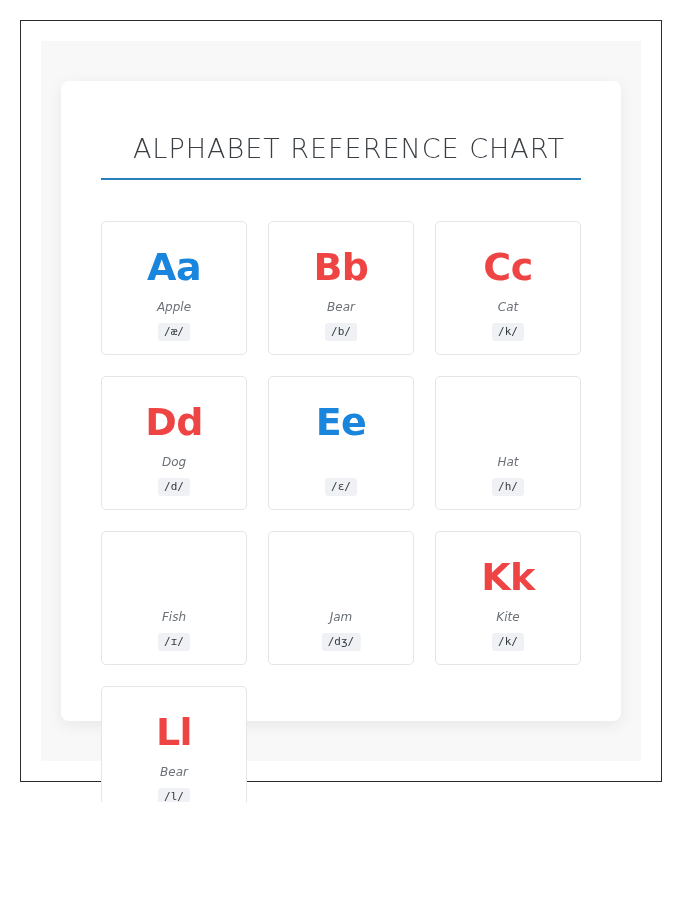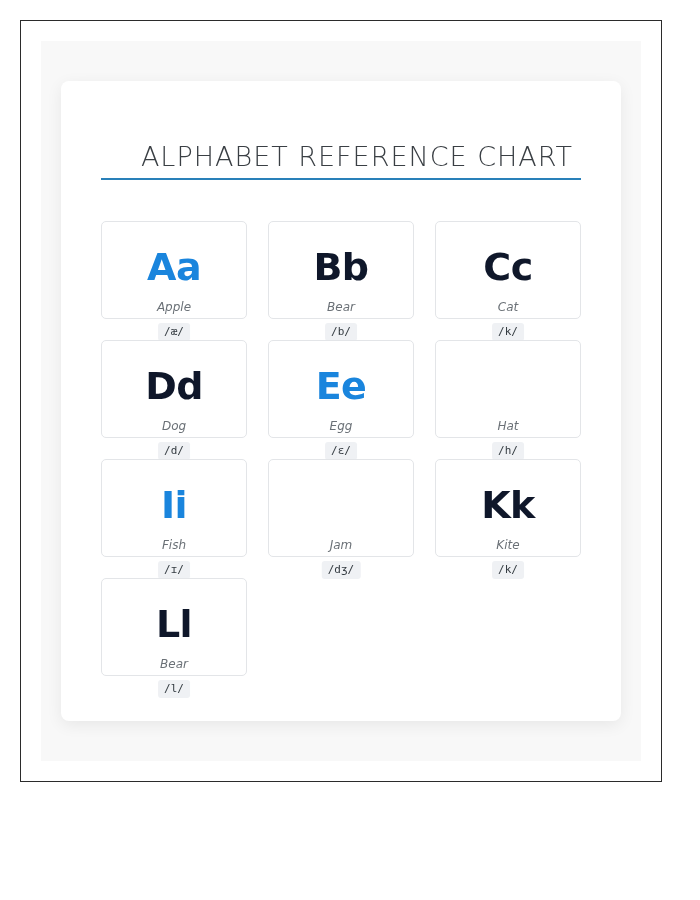--- a/index.html
+++ b/index.html
@@ -63,37 +63,37 @@
       position: absolute;
       left: 101px; top: 221px;
       width: 480px;
       display: grid;
       grid-template-columns: 146px 146px 146px;
       column-gap: 21px;
       row-gap: 21px;
     }
     .tile {
       box-sizing: border-box;
-      height: 98px;
+      height: 134px;
       border: 1px solid #e3e5e8;
       border-radius: 5px;
       background: #ffffff;
       position: relative;
       text-align: center;
       cursor: pointer;
     }
     .tile .letter {
       position: absolute;
       left: 0; right: 0;
       top: 20px;
       font-family: "DejaVu Sans", sans-serif;
       font-weight: bold;
       font-size: 38px;
       line-height: 50px;
-      color: #0f172a;
+      color: #ef4444;
       letter-spacing: -0.5px;
     }
     .tile.vowel .letter {
       color: #1a85dd;
     }
     .tile .word {
       position: absolute;
       left: 0; right: 0;
       top: 76px;
       font-family: "DejaVu Sans", sans-serif;
@@ -118,21 +118,21 @@
     }
   </style>
 </head>
 <body>
 
 <div class="viewport">
   <div class="outer-frame"></div>
   <div class="gray-panel"></div>
   <div class="card"></div>
 
-  <h1 class="title" style="margin:16px;">ALPHABET REFERENCE CHART</h1>
+  <h1 class="title" style="margin:8px;">ALPHABET REFERENCE CHART</h1>
   <div class="title-rule"></div>
 
   <div class="grid">
     <div class="tile vowel">
       <div class="letter">Aa</div>
       <div class="word">Apple</div>
       <div class="ipa">/æ/</div>
     </div>
     <div class="tile">
       <div class="letter">Bb</div>
@@ -144,29 +144,27 @@
       <div class="word">Cat</div>
       <div class="ipa">/k/</div>
     </div>
     <div class="tile">
       <div class="letter">Dd</div>
       <div class="word">Dog</div>
       <div class="ipa">/d/</div>
     </div>
     <div class="tile vowel">
       <div class="letter">Ee</div>
-      <div class="word">Egg</div>
       <div class="ipa">/ɛ/</div>
     </div>
     <div class="tile">
       <div class="word">Hat</div>
       <div class="ipa">/h/</div>
     </div>
     <div class="tile vowel">
-      <div class="letter">Ii</div>
       <div class="word">Fish</div>
       <div class="ipa">/ɪ/</div>
     </div>
     <div class="tile">
       <div class="word">Jam</div>
       <div class="ipa">/dʒ/</div>
     </div>
     <div class="tile">
       <div class="letter">Kk</div>
       <div class="word">Kite</div>

